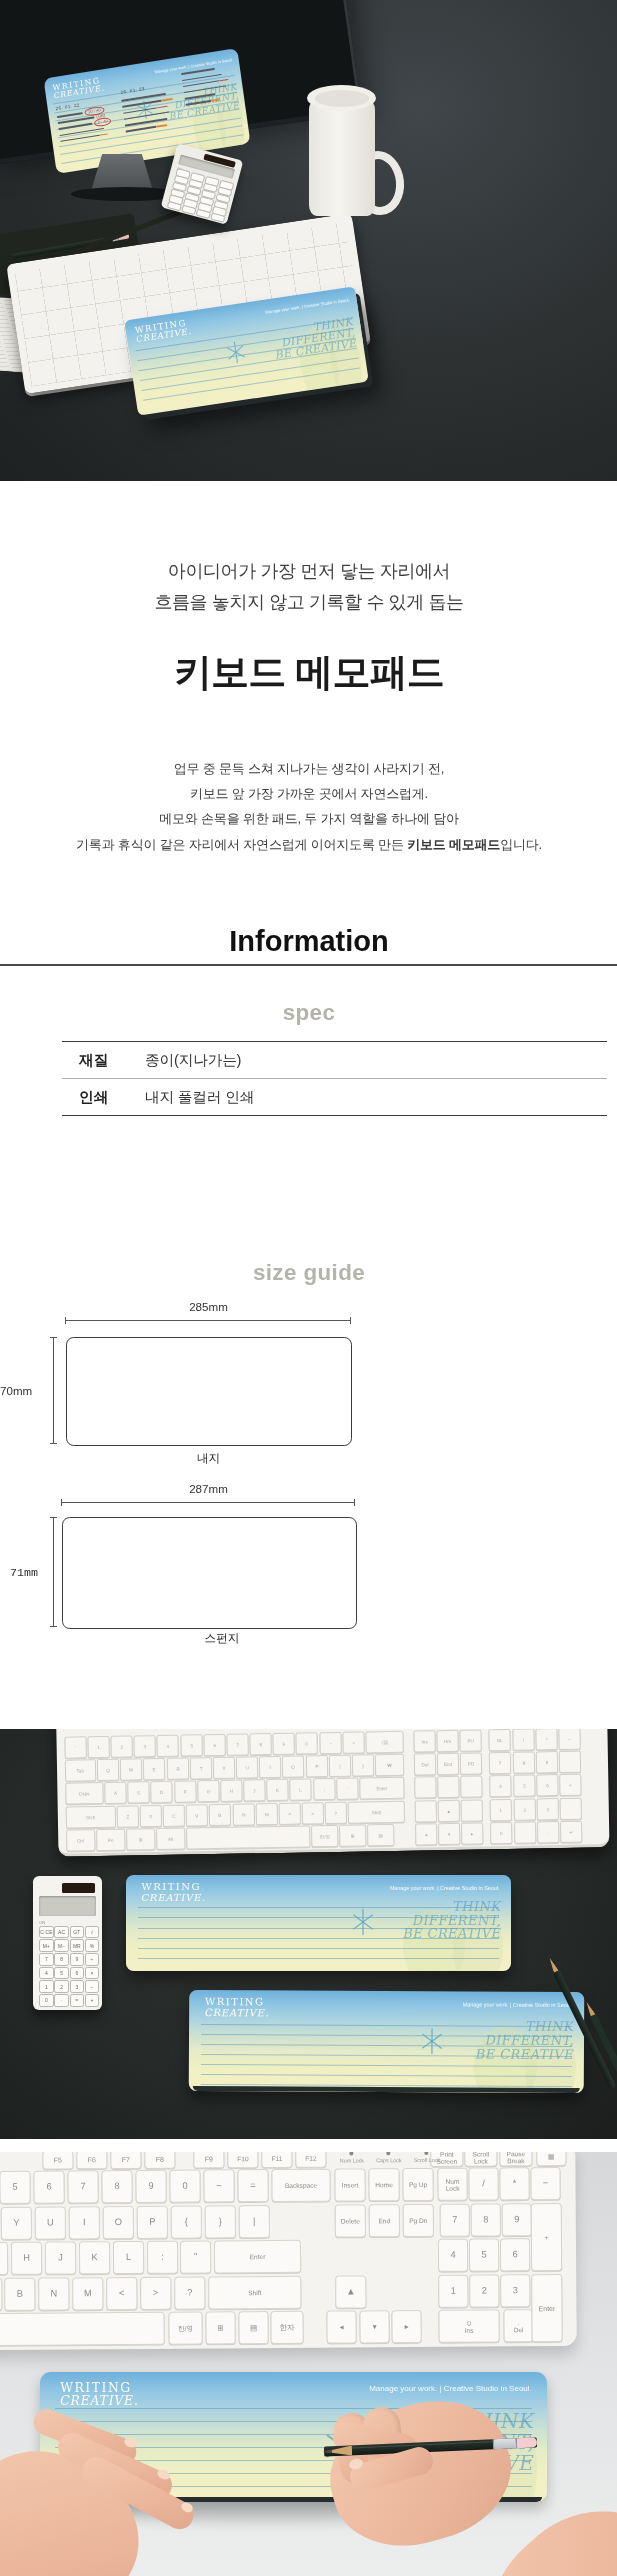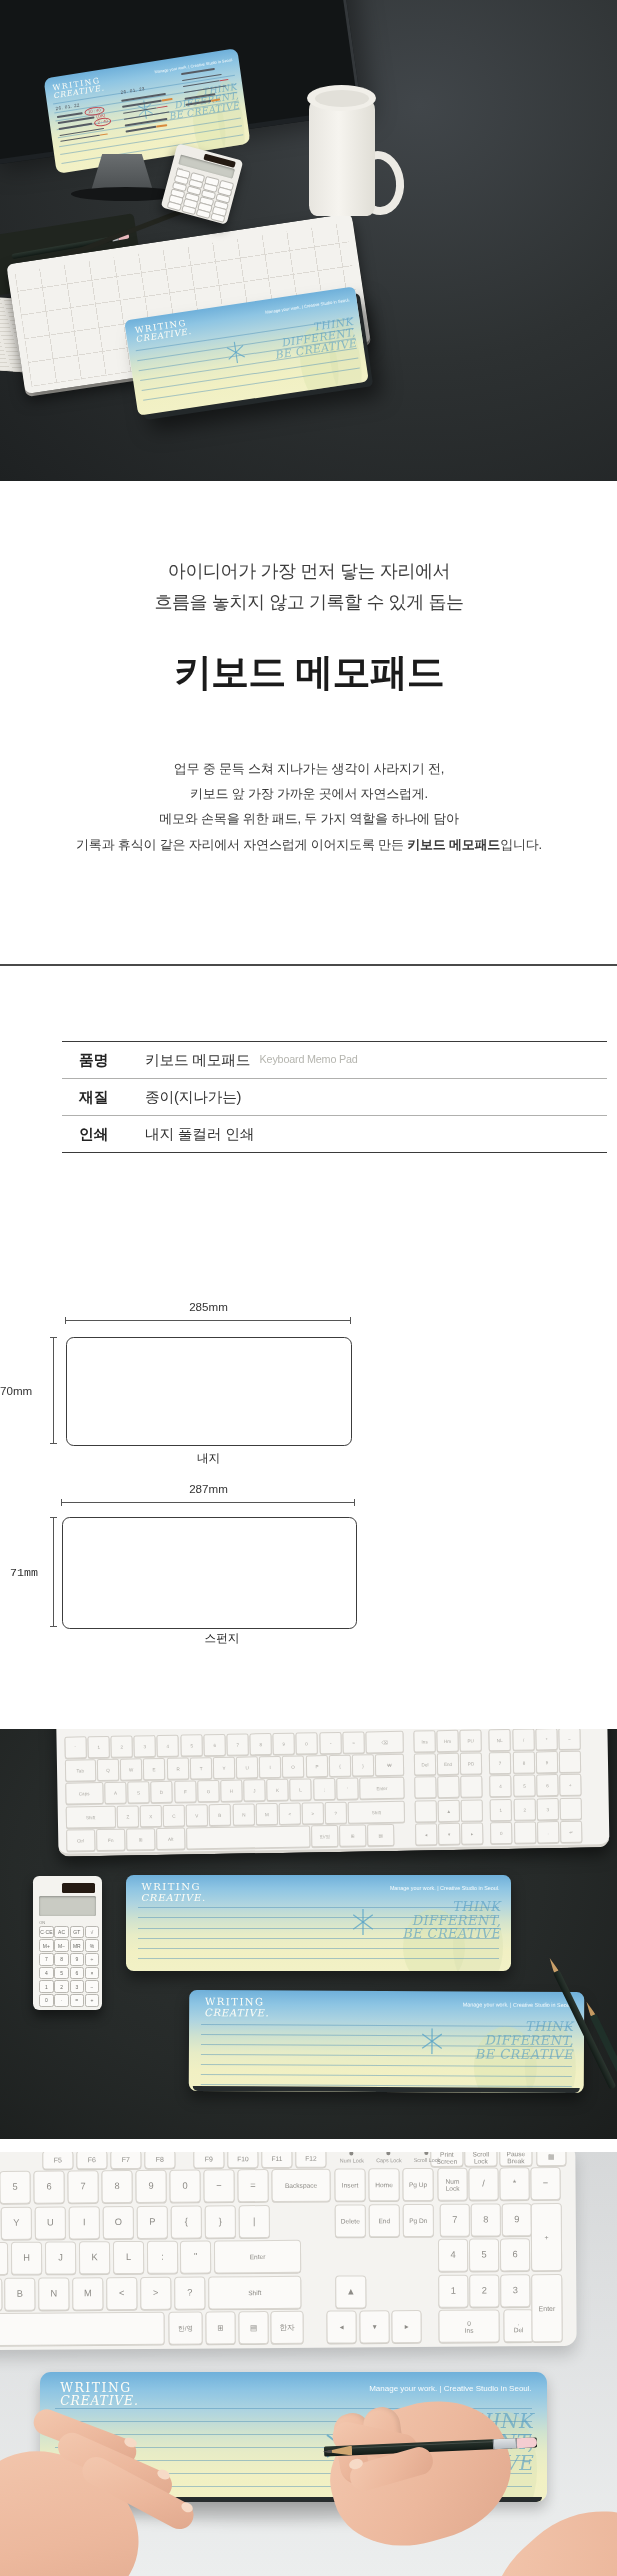--- a/index.html
+++ b/index.html
@@ -223,37 +223,36 @@
     <h1 id="product-title" style="top:647px;margin:0;">키보드 메모패드</h1>
   </section>
 
   <section>
     <p class="desc-line" style="top:760px;margin:0;">업무 중 문득 스쳐 지나가는 생각이 사라지기 전,</p>
     <p class="desc-line" style="top:785px;margin:0;">키보드 앞 가장 가까운 곳에서 자연스럽게.</p>
     <p class="desc-line" style="top:810px;margin:0;">메모와 손목을 위한 패드, 두 가지 역할을 하나에 담아</p>
     <p class="desc-line" style="top:836px;margin:0;"><span>기록과 휴식이 같은 자리에서 자연스럽게 이어지도록 만든 </span><b>키보드 메모패드</b><span>입니다.</span></p>
   </section>
 
+  <h2 id="info-heading" style="top:925px;margin:0;">Information</h2>
   <div id="info-underline"></div>
 
+  <h3 class="gray-heading" style="top:1000px;margin:0;">spec</h3>
   <div id="spec-table">
-      <div class="spec-row">
-        <div class="spec-label">품명</div>
-        <div class="spec-value">키보드 메모패드<span class="spec-sub">Keyboard Memo Pad</span></div>
-      </div>
       <div class="spec-row">
         <div class="spec-label">재질</div>
         <div class="spec-value">종이(지나가는)</div>
       </div>
       <div class="spec-row">
         <div class="spec-label">인쇄</div>
         <div class="spec-value">내지 풀컬러 인쇄</div>
       </div>
     </div>
 
+  <h3 class="gray-heading" style="top:1260px;margin:0;">size guide</h3>
   <div>
     <div class="mm" style="left:0;top:1300px;width:417px;text-align:center;">285mm</div>
     <div class="dim-h" style="left:65px;top:1320px;width:286px;"></div>
     <div class="size-rect" style="left:66px;top:1337px;width:284px;height:107px;"></div>
     <div class="dim-v" style="left:53px;top:1337px;height:107px;"></div>
     <div class="mm" style="left:0;top:1384px;width:48px;text-align:left;">70mm</div>
     <div class="caption" style="left:0;top:1451px;width:417px;">내지</div>
   </div>
   <div>
     <div class="mm" style="left:0;top:1482px;width:417px;text-align:center;">287mm</div>

